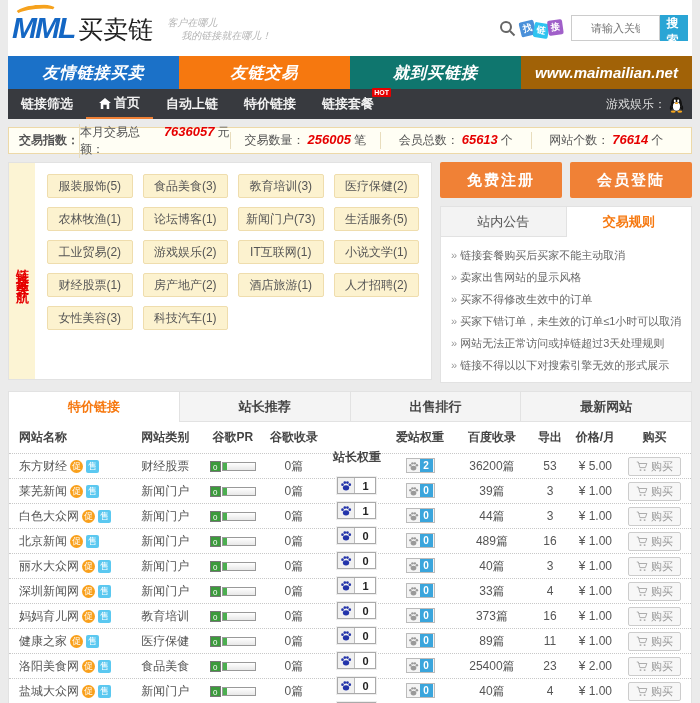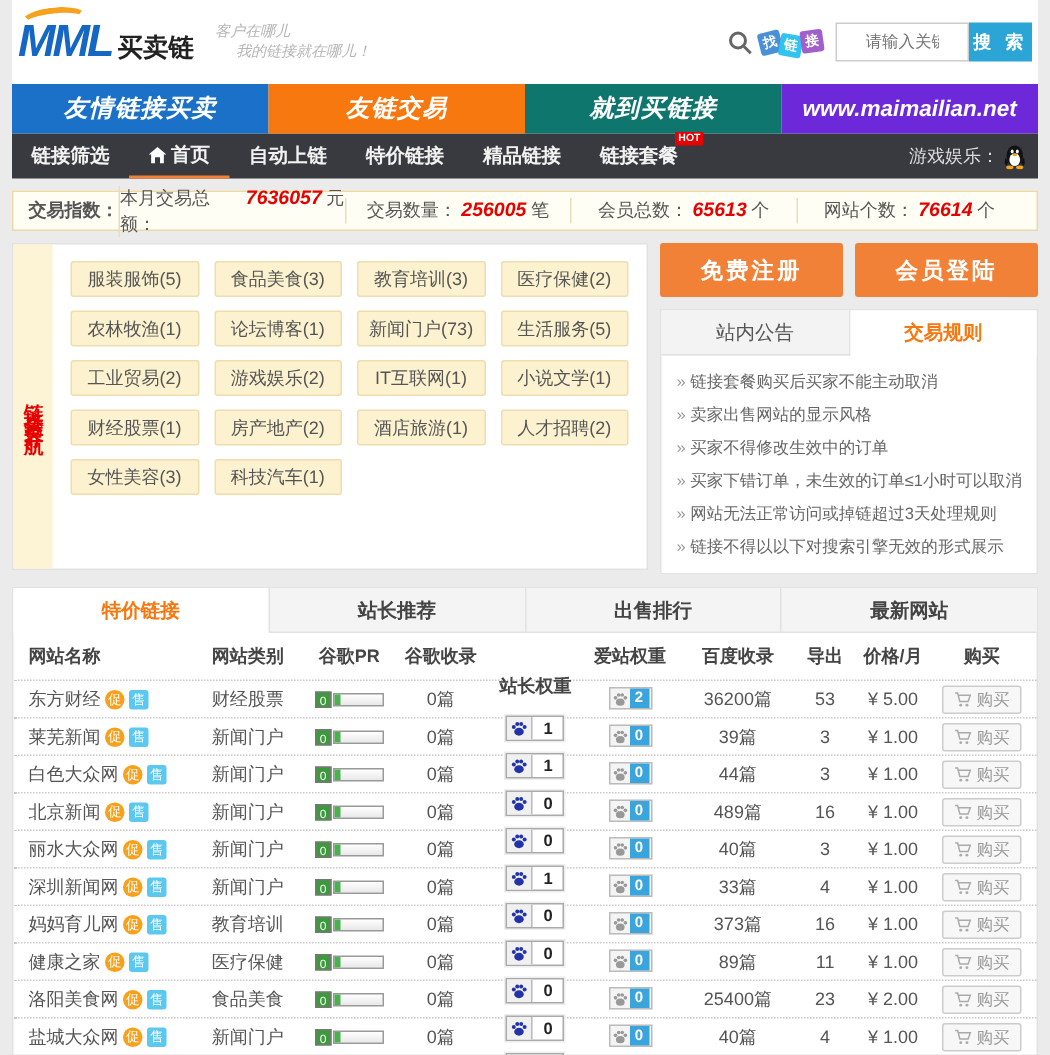--- a/index.html
+++ b/index.html
@@ -5,36 +5,36 @@
   * { margin:0; padding:0; box-sizing:border-box; }
   body { width:700px; background:#ebebeb; font-family:"Liberation Sans","DejaVu Sans",sans-serif; color:#555; }
   .page { width:700px; padding:0 8px; }
 
   
   .header { background:#fff; height:56px; display:flex; align-items:center; justify-content:space-between; padding:0 4px; }
   .logo-wrap { display:flex; align-items:flex-end; }
   .logo { position:relative; display:flex; align-items:baseline; }
   .swoosh { position:absolute; left:2px; top:-6px; width:44px; height:16px; border:solid transparent; border-top:4px solid #f6a21d; border-radius:50%; transform:rotate(-6deg); }
   .logo-mml { font-size:30px; font-weight:bold; font-style:italic; color:#1467c4; letter-spacing:-2px; }
-  .logo-cn { font-size:17px; font-weight:bold; color:#222; margin-left:4px; }
+  .logo-cn { font-size:25px; font-weight:normal; color:#222; margin-left:4px; }
   .tagline { margin-left:14px; font-size:10px; color:#b5b5b5; font-style:italic; line-height:13px; padding-bottom:4px; }
   .tagline .t2 { padding-left:14px; }
   .search { display:flex; align-items:center; }
   .search-tags { display:flex; align-items:center; margin:0 8px 0 4px; }
   .stag { display:inline-block; width:15px; height:15px; color:#fff; font-size:9px; text-align:center; line-height:15px; border-radius:2px; font-weight:bold; }
   .stag.t1 { background:#4a90d9; transform:rotate(-14deg); }
   .stag.t2 { background:#2fc3f0; transform:rotate(10deg) translateY(2px); margin-left:-1px; }
   .stag.t3 { background:#a05fc9; transform:rotate(-8deg) translateY(-1px); margin-left:-1px; }
   .search input { width:89px; height:26px; border:1px solid #ccc; font-size:11px; padding:0 19px; color:#888; outline:none; }
-  .search-btn { height:26px; width:42px; background:#2aa5d5; color:#fff; border:0; font-size:12px; font-weight:bold; letter-spacing:3px; cursor:pointer; }
+  .search-btn { height:26px; width:28px; background:#2aa5d5; color:#fff; border:0; font-size:12px; font-weight:bold; letter-spacing:3px; cursor:pointer; }
 
   
   .banner { display:flex; height:33px; }
   .bseg { flex:1; color:#fff; font-size:16px; font-weight:bold; text-align:center; line-height:33px; letter-spacing:1px; cursor:pointer;font-style:italic; }
-  .b0 { background:#1b71c8; } .b1 { background:#f6780f; } .b2 { background:#0f766e; } .b3 { background:#6d28d9; font-size:15px; letter-spacing:0; }
+  .b0 { background:#1b71c8; } .b1 { background:#f6780f; } .b2 { background:#0f766e; } .b3 { background:#a16207; font-size:15px; letter-spacing:0; }
 
   
   .nav { background:#383a3f; height:30px; display:flex; align-items:stretch; font-size:13px; }
   .nav-item { color:#f2f2f2; font-weight:bold; padding:0 13px; line-height:28px; position:relative; cursor:pointer; display:flex; align-items:center; }
   .nav-item.active { border-bottom:2px solid #f08136; }
   .nav-item .hicon { margin-right:3px; display:inline-flex; }
   .hot { position:absolute; top:-1px; right:-4px; background:#e60000; color:#fff; font-size:7px; font-weight:bold; padding:0 2px; line-height:9px; border-radius:1px; }
   .nav-right { margin-left:auto; display:flex; align-items:center; color:#ddd; font-size:12px; padding-right:8px; }
   .qq { margin-left:3px; display:inline-flex; }
 
@@ -151,23 +151,20 @@
       </span>
       <span>首页</span>
     </div>
     <div class="nav-item">
         <span>自动上链</span>
       </div>
     <div class="nav-item">
         <span>特价链接</span>
       </div>
     <div class="nav-item">
-        <span>精品链接</span>
-      </div>
-    <div class="nav-item">
       <span>链接套餐</span>
       <span class="hot">HOT</span>
     </div>
     <div class="nav-right">
       <span>游戏娱乐：</span>
       <span class="qq">
         <svg width="15" height="17" viewBox="0 0 15 17">
           <ellipse cx="7.5" cy="8" rx="5.5" ry="7" fill="#111"></ellipse>
           <ellipse cx="7.5" cy="10.5" rx="3.6" ry="4.2" fill="#fff"></ellipse>
           <ellipse cx="5.8" cy="5" rx="1" ry="1.4" fill="#fff"></ellipse>

